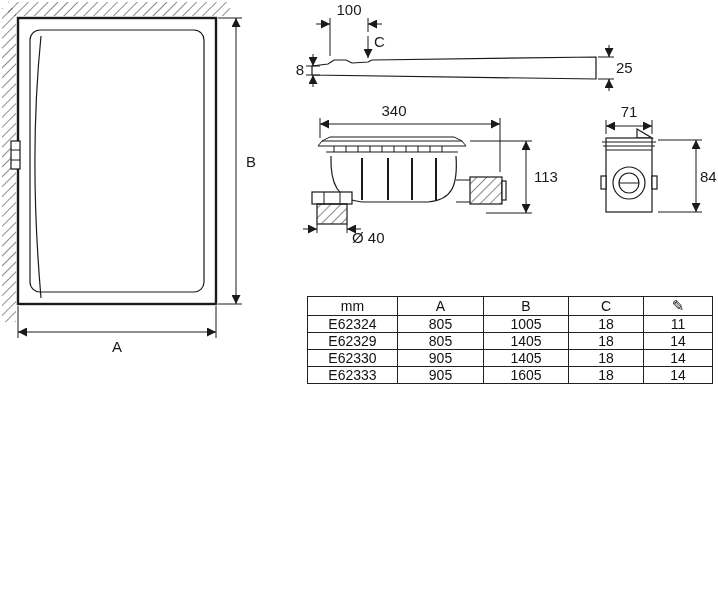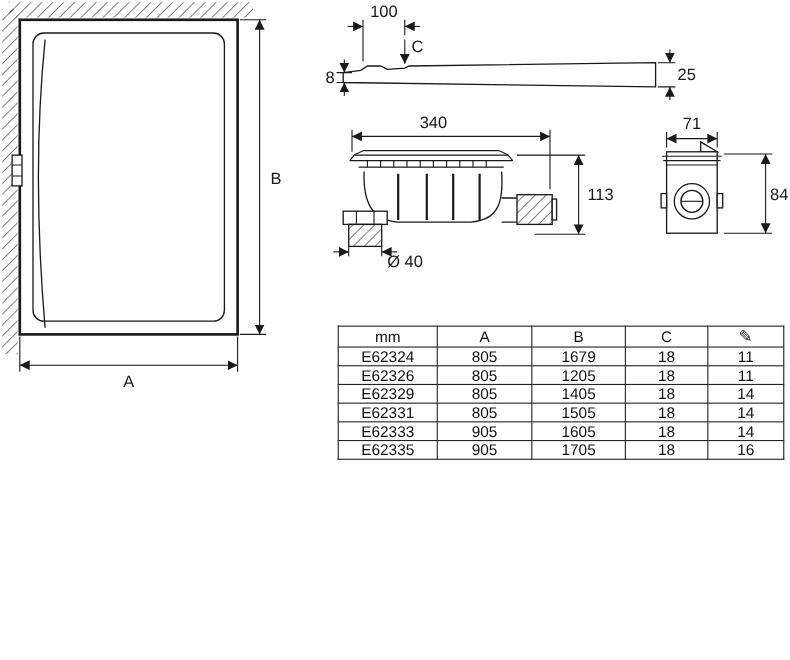--- a/index.html
+++ b/index.html
@@ -143,65 +143,51 @@
         <th>C</th>
         <th>
           <span class="pencil">✎</span>
         </th>
       </tr>
     </thead>
     <tbody>
     <tr>
       <td>E62324</td>
       <td>805</td>
-      <td>1679</td>
+      <td>1005</td>
       <td>18</td>
       <td>11</td>
     </tr>
 
-    <tr>
-      <td>E62326</td>
-      <td>805</td>
-      <td>1205</td>
-      <td>18</td>
-      <td>11</td>
-    </tr>
 
 
     <tr>
       <td>E62329</td>
       <td>805</td>
       <td>1405</td>
       <td>18</td>
       <td>14</td>
     </tr>
 
-
     <tr>
-      <td>E62331</td>
-      <td>805</td>
-      <td>1505</td>
+      <td>E62330</td>
+      <td>905</td>
+      <td>1405</td>
       <td>18</td>
       <td>14</td>
     </tr>
+
 
 
     <tr>
       <td>E62333</td>
       <td>905</td>
       <td>1605</td>
       <td>18</td>
       <td>14</td>
     </tr>
 
 
-    <tr>
-      <td>E62335</td>
-      <td>905</td>
-      <td>1705</td>
-      <td>18</td>
-      <td>16</td>
-    </tr>
 
   </tbody>
   </table>
 
 </div>
 
 </body></html>

